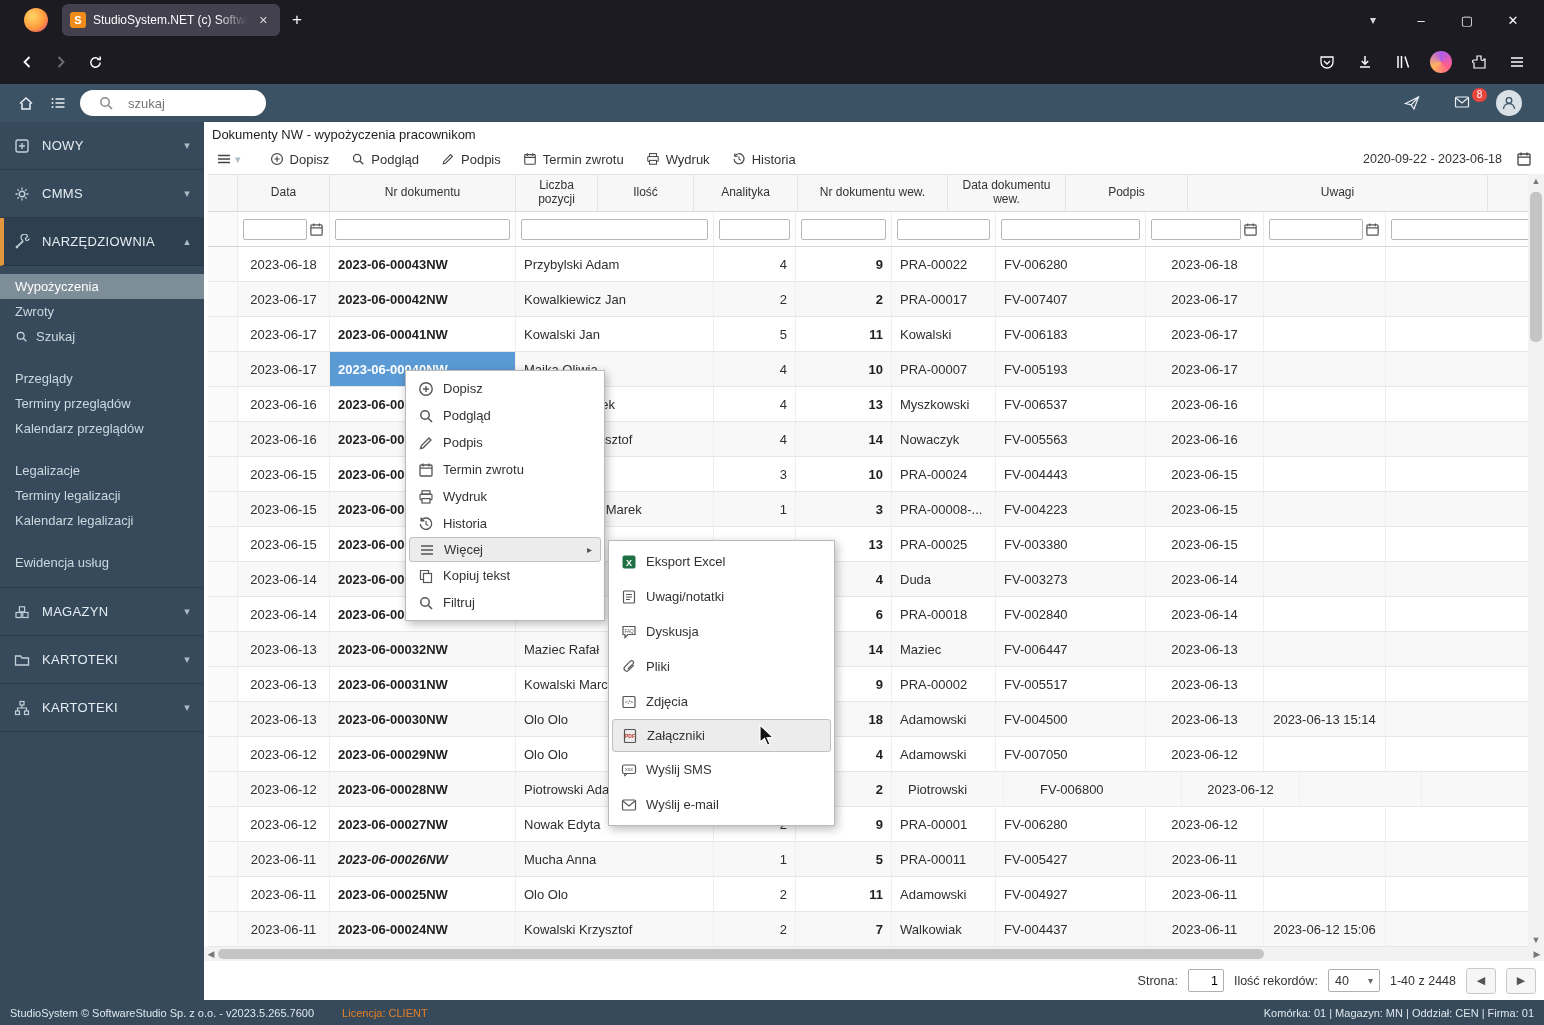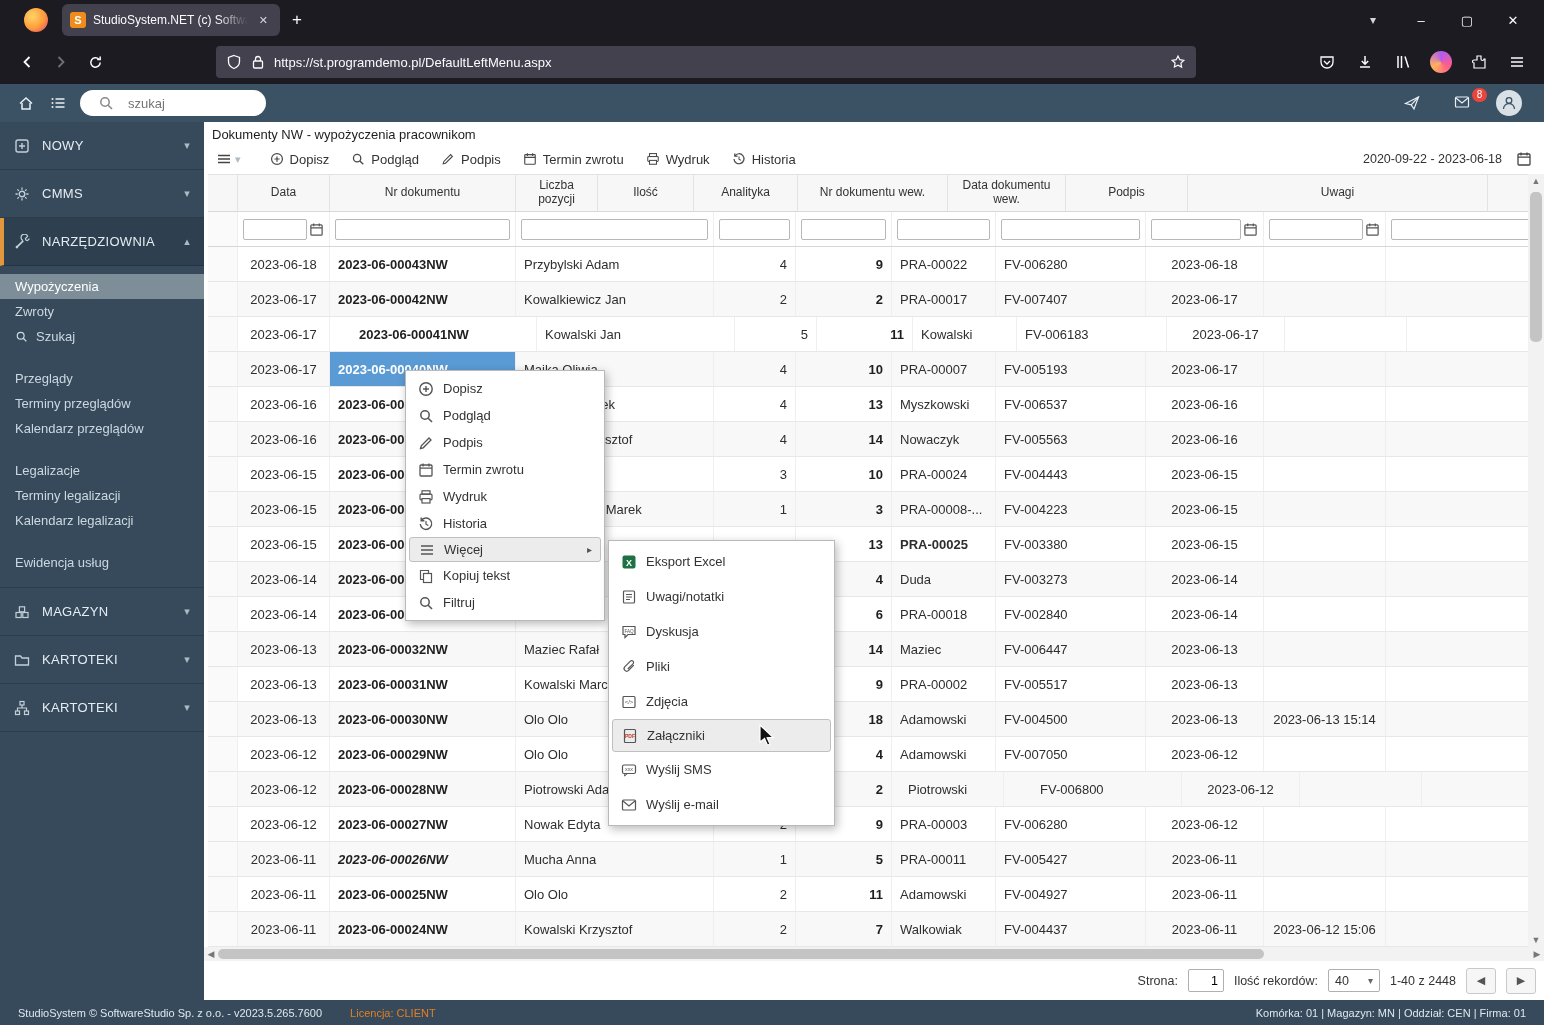--- a/index.html
+++ b/index.html
@@ -87,21 +87,21 @@
   .vscroll .arr.bot { position:absolute; bottom:0; left:0; right:0; }
 
   
   .pagination { position:absolute; left:0; right:0; top:839px; height:39px; display:flex; align-items:center; justify-content:flex-end; gap:10px; padding-right:8px; font-size:12.5px; color:#333; background:#fff; }
   .pg-input { width:36px; height:23px; border:1px solid #b0b0b0; border-radius:2px; text-align:right; font-family:inherit; font-size:12.5px; padding:0 5px; }
   .pg-size { width:52px; height:23px; border:1px solid #b0b0b0; border-radius:2px; display:flex; align-items:center; justify-content:space-between; padding:0 6px; color:#333; }
   .pg-size .chevd { font-size:10px; color:#666; }
   .pg-nav { width:30px; height:26px; border:1px solid #c9c9c9; background:#f6f6f6; border-radius:3px; display:flex; align-items:center; justify-content:center; color:#555; font-size:11px; }
 
   
-  .footer { position:absolute; left:0; right:0; bottom:0; height:25px; background:#364a5c; color:#dfe7ec; font-size:11px; display:flex; align-items:center; padding:0 18px; gap:28px; }
+  .footer { position:absolute; left:0; right:0; bottom:0; height:25px; background:#364a5c; color:#dfe7ec; font-size:11px; display:flex; align-items:center; padding:0 10px; gap:28px; }
   .footer .lic { color:#e67e22; }
   .footer .frt { margin-left:auto; }
 
   
   .ctx { position:absolute; background:#fff; border:1px solid #b9b9b9; box-shadow:2px 3px 9px rgba(0,0,0,.28); z-index:50; padding:4px 0; }
   #ctx-menu { left:405px; top:370px; width:200px; }
   #sub-menu  { left:608px; top:540px; width:227px; z-index:60; padding:3px 0; }
   .mi { display:flex; align-items:center; gap:9px; padding:0 11px; height:27px; font-size:13px; color:#333; }
   #sub-menu .mi { height:35px; }
   .mi .ic { color:#555; width:17px; flex:none; }
@@ -140,39 +140,20 @@
         <svg viewBox="0 0 16 16" width="16" height="16">
           <path d="M5.5 3l5 5-5 5" fill="none" stroke="currentColor" stroke-width="1.8"></path>
         </svg>
       </span>
     <span class="nav-btn">
         <svg viewBox="0 0 16 16" width="15" height="15">
           <path d="M13 8a5 5 0 1 1-1.4-3.5" fill="none" stroke="currentColor" stroke-width="1.6"></path>
           <path d="M13 1.6v3.2H9.8" fill="none" stroke="currentColor" stroke-width="1.6"></path>
         </svg>
       </span>
-    <div class="urlbar">
-      <span class="ic">
-          <svg viewBox="0 0 16 16">
-            <path d="M8 1.5 13.5 3.5v4c0 3.5-2.3 5.8-5.5 7-3.2-1.2-5.5-3.5-5.5-7v-4Z" fill="none" stroke="currentColor" stroke-width="1.3"></path>
-          </svg>
-        </span>
-      <span class="ic">
-          <svg viewBox="0 0 16 16">
-            <rect x="3.5" y="7" width="9" height="7" rx="1" fill="none" stroke="currentColor" stroke-width="1.3"></rect>
-            <path d="M5.5 7V5a2.5 2.5 0 0 1 5 0v2" fill="none" stroke="currentColor" stroke-width="1.3"></path>
-          </svg>
-        </span>
-      <span class="url-text">https://st.programdemo.pl/DefaultLeftMenu.aspx</span>
-      <span class="ic">
-          <svg viewBox="0 0 16 16">
-            <path d="M8 2l1.8 3.7 4 .6-2.9 2.8.7 4L8 11.2 4.4 13l.7-4L2.2 6.3l4-.6Z" fill="none" stroke="currentColor" stroke-width="1.2"></path>
-          </svg>
-        </span>
-    </div>
     <div class="nav-right">
       <span class="nav-btn">
           <svg viewBox="0 0 16 16" width="16" height="16">
             <path d="M2 3h12v5a6 6 0 0 1-12 0Z" fill="none" stroke="currentColor" stroke-width="1.3"></path>
             <path d="M5 7l3 3 3-3" fill="none" stroke="currentColor" stroke-width="1.3"></path>
           </svg>
         </span>
       <span class="nav-btn">
           <svg viewBox="0 0 16 16" width="16" height="16">
             <path d="M8 2v8M4.8 7 8 10.2 11.2 7" fill="none" stroke="currentColor" stroke-width="1.5"></path>
@@ -520,21 +501,21 @@
           <div class="td r b" style="width: 96px;">2</div>
           <div class="td " style="width: 104px;">PRA-00017</div>
           <div class="td " style="width: 150px;">FV-007407</div>
           <div class="td c" style="width: 118px;">2023-06-17</div>
           <div class="td c" style="width: 122px;"></div>
           <div class="td c" style="width: 300px;"></div>
         </div>
         <div class="row">
           <div class="td c iconcol" style="width: 30px;"></div>
           <div class="td c" style="width: 92px;">2023-06-17</div>
-          <div class="td  b" style="width: 186px; margin-left: 21px;">2023-06-00041NW</div>
+          <div class="td  b" style="width: 186px;">2023-06-00041NW</div>
           <div class="td " style="width: 198px;">Kowalski Jan</div>
           <div class="td r" style="width: 82px;">5</div>
           <div class="td r b" style="width: 96px;">11</div>
           <div class="td " style="width: 104px;">Kowalski</div>
           <div class="td " style="width: 150px;">FV-006183</div>
           <div class="td c" style="width: 118px;">2023-06-17</div>
           <div class="td c" style="width: 122px;"></div>
           <div class="td c" style="width: 300px;"></div>
         </div>
         <div class="row">
@@ -602,21 +583,21 @@
           <div class="td c" style="width: 122px;"></div>
           <div class="td c" style="width: 300px;"></div>
         </div>
         <div class="row">
           <div class="td c iconcol" style="width: 30px;"></div>
           <div class="td c" style="width: 92px;">2023-06-15</div>
           <div class="td  b" style="width: 186px;">2023-06-00035NW</div>
           <div class="td " style="width: 198px;"></div>
           <div class="td r" style="width: 82px;"></div>
           <div class="td r b" style="width: 96px;">13</div>
-          <div class="td " style="width: 104px; font-weight: bold;">PRA-00025</div>
+          <div class="td " style="width: 104px;">PRA-00025</div>
           <div class="td " style="width: 150px;">FV-003380</div>
           <div class="td c" style="width: 118px;">2023-06-15</div>
           <div class="td c" style="width: 122px;"></div>
           <div class="td c" style="width: 300px;"></div>
         </div>
         <div class="row">
           <div class="td c iconcol" style="width: 30px;"></div>
           <div class="td c" style="width: 92px;">2023-06-14</div>
           <div class="td  b" style="width: 186px;">2023-06-00034NW</div>
           <div class="td " style="width: 198px;"></div>
@@ -706,21 +687,21 @@
           <div class="td c" style="width: 122px;"></div>
           <div class="td c" style="width: 300px;"></div>
         </div>
         <div class="row">
           <div class="td c iconcol" style="width: 30px;"></div>
           <div class="td c" style="width: 92px;">2023-06-12</div>
           <div class="td  b" style="width: 186px;">2023-06-00027NW</div>
           <div class="td " style="width: 198px;">Nowak Edyta</div>
           <div class="td r" style="width: 82px;">2</div>
           <div class="td r b" style="width: 96px;">9</div>
-          <div class="td " style="width: 104px;">PRA-00003</div>
+          <div class="td " style="width: 104px;">PRA-00001</div>
           <div class="td " style="width: 150px;">FV-006280</div>
           <div class="td c" style="width: 118px;">2023-06-12</div>
           <div class="td c" style="width: 122px;"></div>
           <div class="td c" style="width: 300px;"></div>
         </div>
         <div class="row">
           <div class="td c iconcol" style="width: 30px;"></div>
           <div class="td c" style="width: 92px;">2023-06-11</div>
           <div class="td  b" style="width: 186px; font-style: italic;">2023-06-00026NW</div>
           <div class="td " style="width: 198px;">Mucha Anna</div>

